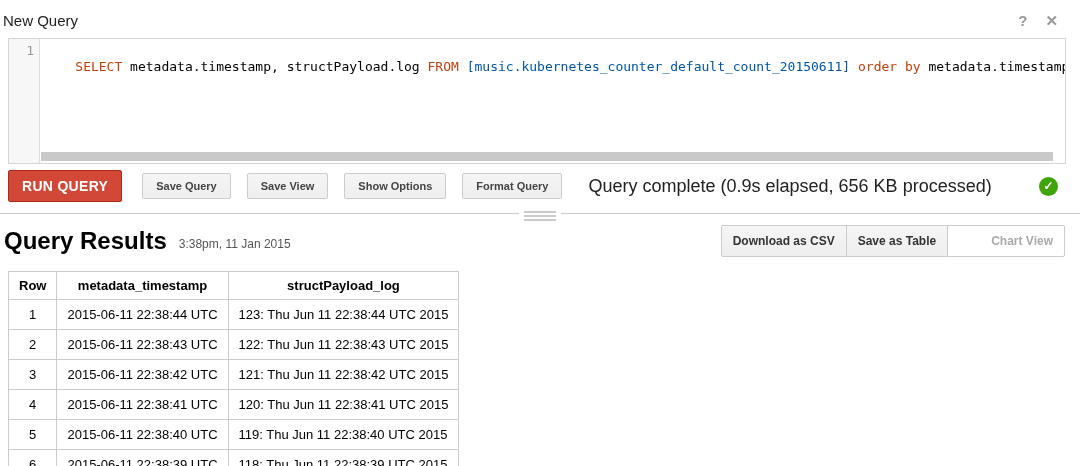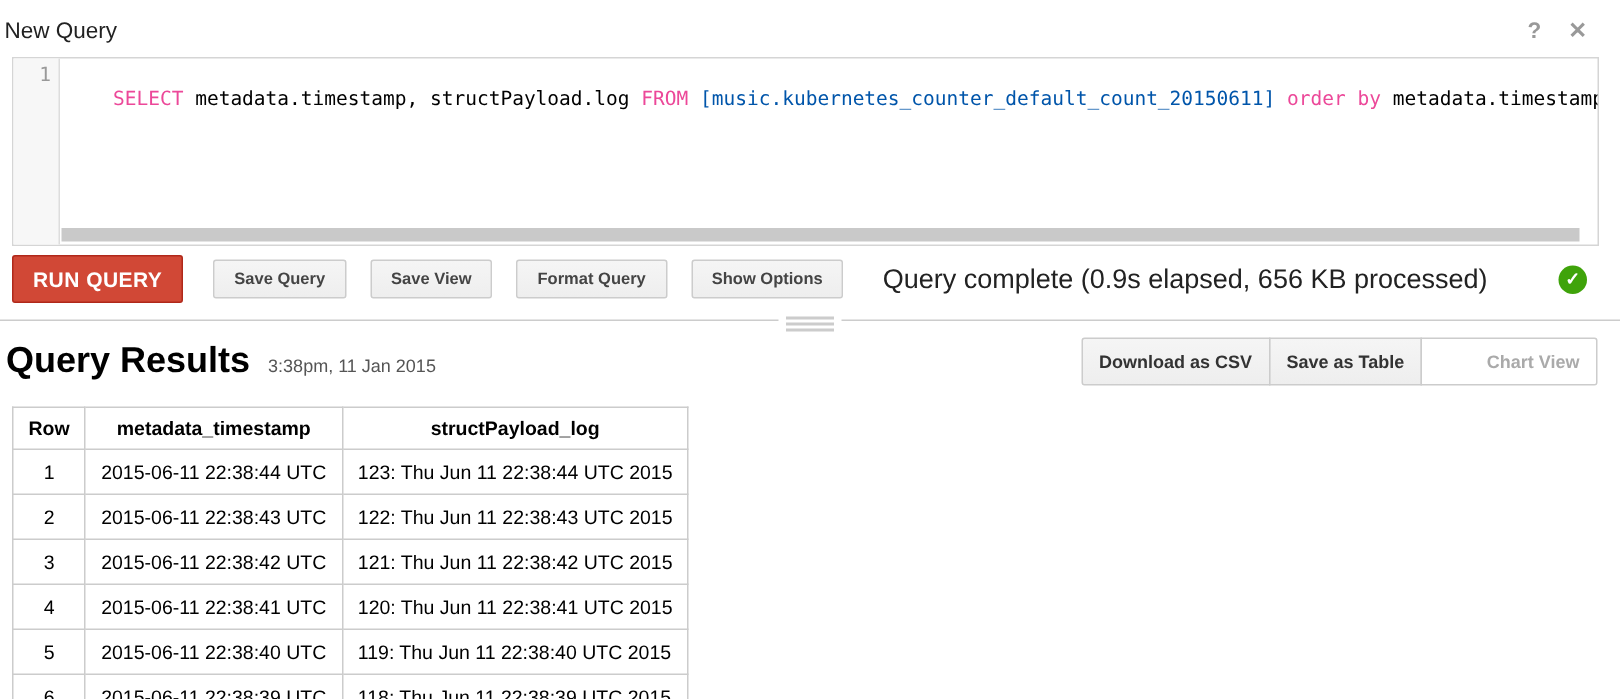--- a/index.html
+++ b/index.html
@@ -29,21 +29,21 @@
   .gutter {
     width: 31px; background: #f7f7f7; border-right: 1px solid #ddd;
     font: 13px "DejaVu Sans Mono", monospace; color: #999;
     text-align: right; padding: 4px 5px 0 0;
   }
   .code {
     flex: 1; overflow: hidden; white-space: pre;
     font: 13px "DejaVu Sans Mono", monospace;
     padding: 4px 0 0 4px; line-height: 16px;
   }
-  .tok-keyword { color: #ec4899; }
+  .tok-keyword { color: #c2410c; }
   .tok-table   { color: #0055aa; }
   .tok-plain   { color: #000; }
   .hscrollbar {
     position: absolute; left: 32px; right: 12px; bottom: 2px; height: 9px;
     background: #c9c9c9; cursor: pointer;
   }
 
   
   .toolbar {
     position: absolute; top: 172px; left: 8px; right: 8px; height: 28px;
@@ -131,22 +131,22 @@
   <div class="code">
     <span class="tok-keyword">SELECT</span><span class="tok-plain"> metadata.timestamp, structPayload.log </span><span class="tok-keyword">FROM</span><span class="tok-plain"> </span><span class="tok-table">[music.kubernetes_counter_default_count_20150611]</span><span class="tok-plain"> </span><span class="tok-keyword">order</span><span class="tok-plain"> </span><span class="tok-keyword">by</span><span class="tok-plain"> metadata.timestamp </span>
   </div>
   <div class="hscrollbar"></div>
 </div>
 
 <div class="toolbar">
   <button class="run-btn">RUN QUERY</button>
   <button class="gray-btn">Save Query</button>
   <button class="gray-btn">Save View</button>
+  <button class="gray-btn">Show Options</button>
   <button class="gray-btn">Format Query</button>
-  <button class="gray-btn">Show Options</button>
   <span class="status">Query complete (0.9s elapsed, 656 KB processed)</span>
   <span class="check-badge">✓</span>
 </div>
 
 <div class="divider">
   <div class="grip">
       <i></i>
       <i></i>
       <i></i>
     </div>

